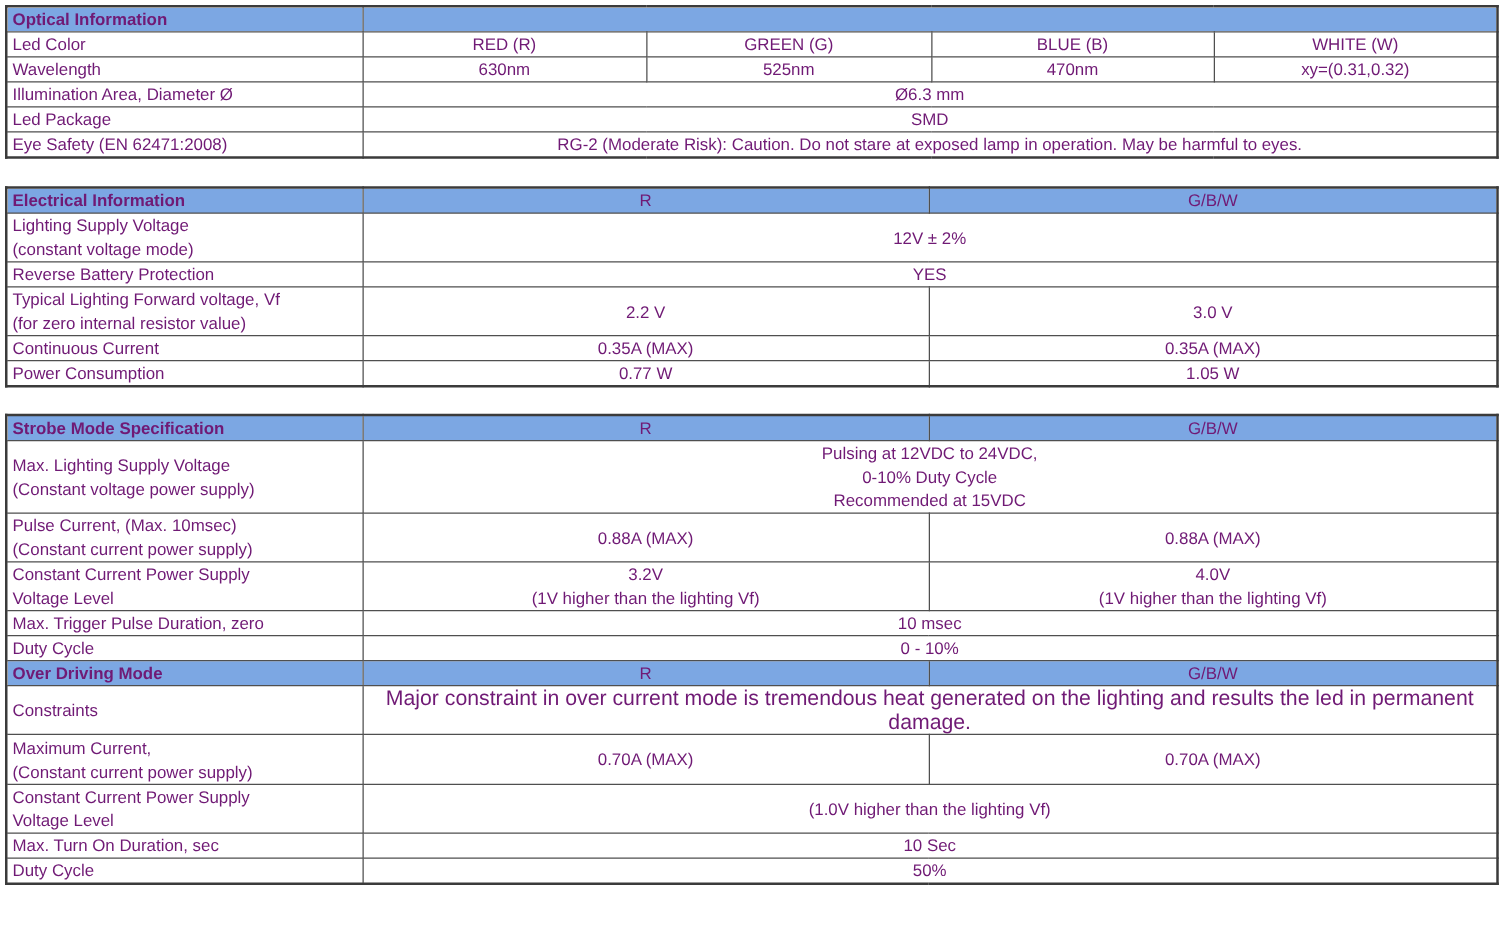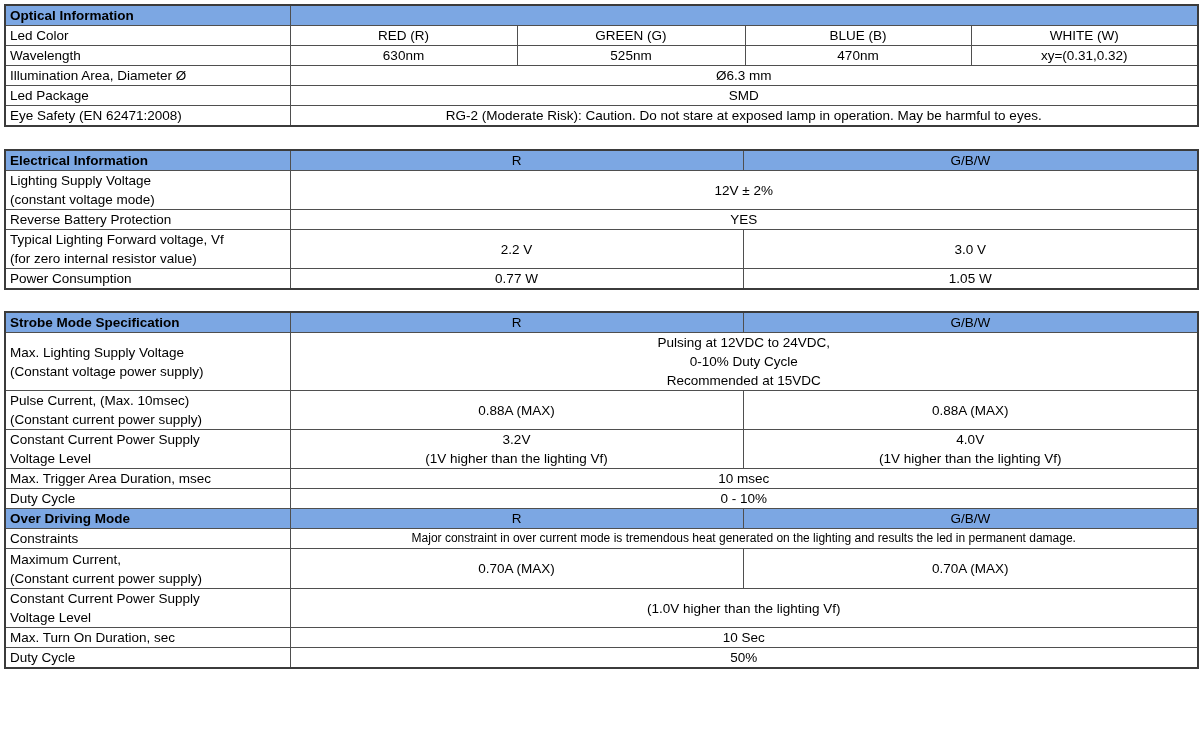--- a/index.html
+++ b/index.html
@@ -7,21 +7,21 @@
     padding: 0;
     background: #ffffff;
   }
   .page {
     width: 1200px;
     height: 754px;
     box-sizing: border-box;
     padding: 4px 3px 0 4px;
     font-family: "Liberation Sans", "DejaVu Sans", sans-serif;
     font-size: 13.5px;
-    color: #000000;
+    color: #701a75;
     background: #ffffff;
   }
   table.spec {
     border-collapse: collapse;
     table-layout: fixed;
     width: 1193px;
     border: 2px solid var(--border-outer, #3b3b3b);
   }
   table.spec td {
     border: 1px solid var(--border-inner, #4f4f4f);
@@ -49,21 +49,21 @@
   }
   td.colhead { text-align: center; }
   td.label {
     text-align: left;
     padding-left: 6px;
   }
   td.val { text-align: center; }
   td.g { background: var(--row-gray, #F2F2F2); }
   td.vb { vertical-align: bottom; padding-bottom: 2px; margin-left: 12px; }
   td.vt { vertical-align: top; padding-top: 1px; }
-  td.small { font-size: 12px; }
+  td.small { font-size: 17px; }
   .gap1 { height: 22px; }
   .gap2 { height: 21px; }
   
   col.c-lab  { width: 285px; }
   col.c-q1 { width: 227px; }
   col.c-q2 { width: 228px; }
   col.c-q3 { width: 226px; }
   col.c-q4 { width: 227px; }
   
   col.c-r   { width: 453px; }
@@ -139,20 +139,25 @@
         <td class="label g">Reverse Battery Protection</td>
         <td class="val g" colspan="2">YES</td>
       </tr>
       <tr class="r2">
         <td class="label">Typical Lighting Forward voltage, Vf
 (for zero internal resistor value)</td>
         <td class="val vb">2.2 V</td>
         <td class="val vb">3.0 V</td>
       </tr>
       <tr class="r1">
+        <td class="label g">Continuous Current</td>
+        <td class="val g">0.35A (MAX)</td>
+        <td class="val g">0.35A (MAX)</td>
+      </tr>
+      <tr class="r1">
         <td class="label">Power Consumption</td>
         <td class="val">0.77 W</td>
         <td class="val">1.05 W</td>
       </tr>
     </tbody>
   </table>
 
   <div class="gap2"></div>
 
   <table class="spec">
@@ -182,21 +187,21 @@
       </tr>
       <tr class="r2">
         <td class="label g">Constant Current Power Supply
 Voltage Level</td>
         <td class="val g">3.2V
 (1V higher than the lighting Vf)</td>
         <td class="val g">4.0V
 (1V higher than the lighting Vf)</td>
       </tr>
       <tr class="r1b">
-        <td class="label g">Max. Trigger Area Duration, msec</td>
+        <td class="label g">Max. Trigger Pulse Duration, zero</td>
         <td class="val g" colspan="2">10 msec</td>
       </tr>
       <tr class="r1">
         <td class="label">Duty Cycle</td>
         <td class="val" colspan="2">0 - 10%</td>
       </tr>
 
       <tr class="r1 thead">
         <td class="title">Over Driving Mode</td>
         <td class="colhead">R</td>

